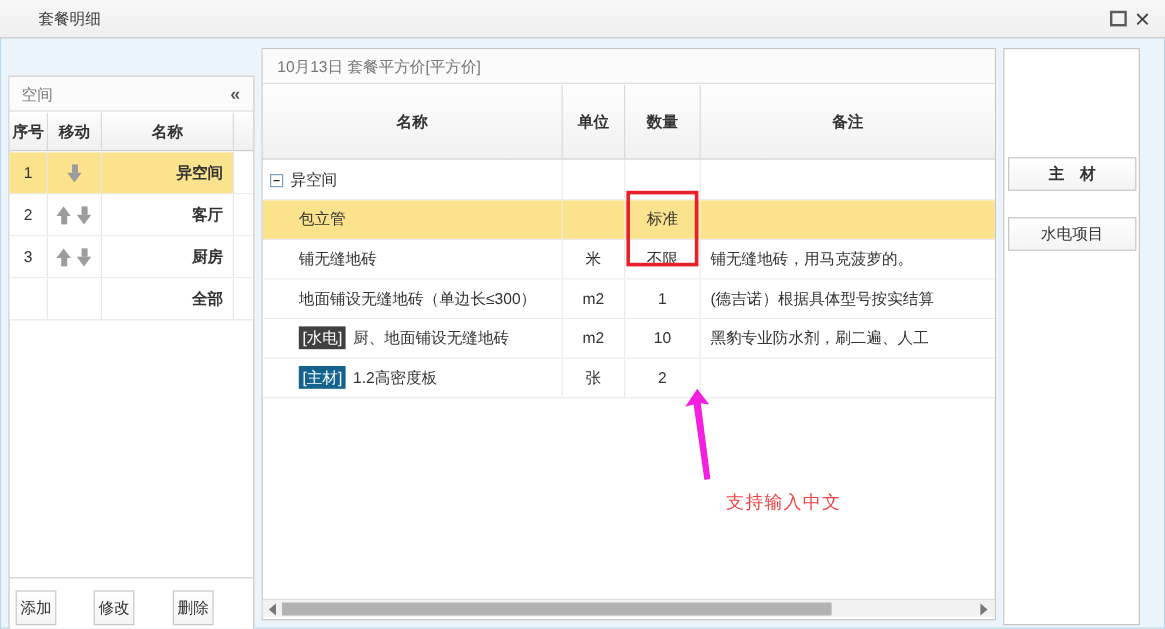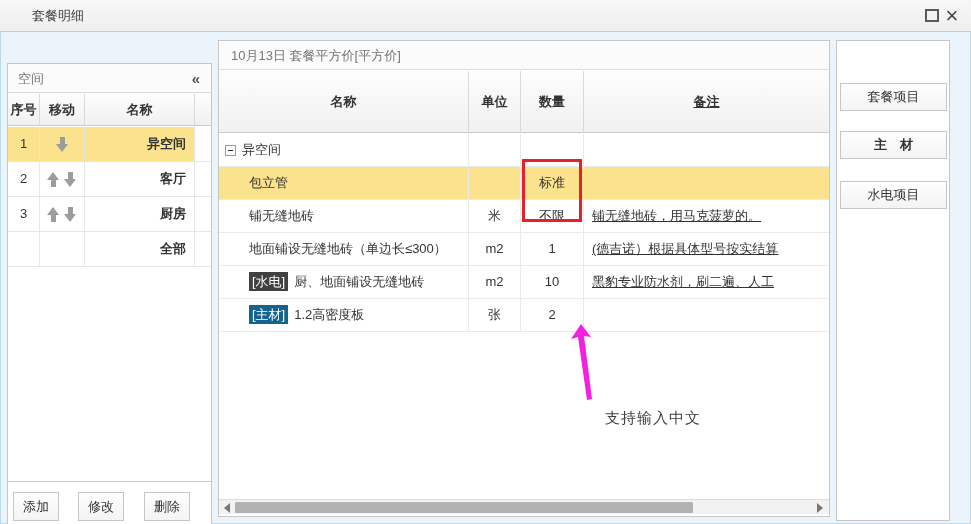--- a/index.html
+++ b/index.html
@@ -58,37 +58,37 @@
   .arr { position:relative; display:inline-block; width:13px; height:15px; cursor:pointer; }
   .arr-down::before { content:""; position:absolute; left:4px; top:0; width:5px; height:7px; background:#9c9c9c; }
   .arr-down::after  { content:""; position:absolute; left:0; top:7px; border-left:6.5px solid transparent; border-right:6.5px solid transparent; border-top:8px solid #9c9c9c; }
   .arr-up::before   { content:""; position:absolute; left:0; top:0; border-left:6.5px solid transparent; border-right:6.5px solid transparent; border-bottom:8px solid #9c9c9c; }
   .arr-up::after    { content:""; position:absolute; left:4px; top:8px; width:5px; height:7px; background:#9c9c9c; }
   .lp-footer { position:absolute; left:0; right:0; top:417px; bottom:0; border-top:1px solid #ccc; }
   .btn {
     display:inline-block; background:linear-gradient(#fefefe,#f4f4f4);
     border:1px solid #c6c6c6; color:#333; text-align:center; cursor:pointer;
   }
-  .lp-footer .btn { position:absolute; top:10px; width:46px; height:29px; line-height:27px; }
+  .lp-footer .btn { position:absolute; top:10px; width:34px; height:29px; line-height:27px; }
   
   .mp { left:218px; top:40px; width:612px; height:477px; }
   .mp .panel-hd { padding-left:12px; }
   .mt-hdrow {
     position:absolute; left:0; right:0; top:30px; height:62px;
     background:linear-gradient(#fdfdfd,#f1f1f1); border-bottom:1px solid #ccc;
     display:flex; font-weight:bold;
   }
   .mt-hdrow .c { border-right:1px solid #d9d9d9; line-height:61px; text-align:center; }
   .mt-rows { position:absolute; left:0; right:0; top:93px; }
   .mt-row { display:flex; height:33px; border-bottom:1px solid #eaeaea; background:#fff; }
   .mt-row .c { border-right:1px solid #eaeaea; line-height:32px; overflow:hidden; white-space:nowrap; }
   .mc-name { width:250px; text-align:left; padding-left:30px; }
   .mc-unit { width:52px; text-align:center; }
   .mc-qty  { width:63px; text-align:center; }
-  .mc-rem  { flex:1; text-align:left; padding-left:8px; border-right:none !important;text-decoration:underline; }
+  .mc-rem  { flex:1; text-align:left; padding-left:8px; border-right:none !important; }
   .mt-row.sel .c { background:#fbe38d; }
   .mt-group .mc-name { padding-left:6px; display:flex; align-items:center; }
   .tree-toggle {
     display:inline-block; width:11px; height:11px; margin-right:6px;
     border:1px solid #7ba0bd; background:#fff; position:relative; cursor:pointer;
   }
   .tree-toggle::after { content:""; position:absolute; left:2px; top:4px; width:5px; height:1px; background:#222; }
   .tag {
     display:inline-block; height:19px; line-height:19px; padding:0 3px;
     margin-right:6px; color:#fff; vertical-align:middle; position:relative; top:-1px;
@@ -96,21 +96,21 @@
   .tag-blue { background:#404040; }
   .tag-dark { background:#14638e; }
   
   .hl-box {
     position:absolute; left:303px; top:118px; width:60px; height:63px;
     border:3px solid #e8202a; z-index:5; pointer-events:none;
   }
   .note-arrow { position:absolute; left:348px; top:283px; width:30px; height:80px; z-index:5; pointer-events:none; }
   .note-text {
     position:absolute; left:386px; top:368px; width:160px; z-index:5;
-    color:#404040; font-size:15px; letter-spacing:1px;
+    color:#ef4444; font-size:15px; letter-spacing:1px;
   }
   
   .hscroll {
     position:absolute; left:0; right:0; bottom:2px; height:15px;
     background:#f2f2f2; border-top:1px solid #ddd;
   }
   .hs-thumb { position:absolute; left:16px; top:2px; width:458px; height:11px; background:#b2b2b2; border-radius:1px; cursor:pointer; }
   .hs-left, .hs-right { position:absolute; top:3px; width:0; height:0; cursor:pointer; }
   .hs-left  { left:5px;  border-top:5px solid transparent; border-bottom:5px solid transparent; border-right:6px solid #777; }
   .hs-right { right:6px; border-top:5px solid transparent; border-bottom:5px solid transparent; border-left:6px solid #777; }
@@ -255,18 +255,17 @@
     <div class="note-text">支持输入中文</div>
 
     <div class="hscroll">
       <span class="hs-left"></span>
       <span class="hs-thumb"></span>
       <span class="hs-right"></span>
     </div>
   </div>
 
   <div class="panel rp">
-    <span class="btn" style="top:42px;">套餐项目</span>
     <span class="btn" style="top:90px;font-weight:bold;">主　材</span>
     <span class="btn" style="top:140px;">水电项目</span>
   </div>
 
 </div>
 
 </body></html>

